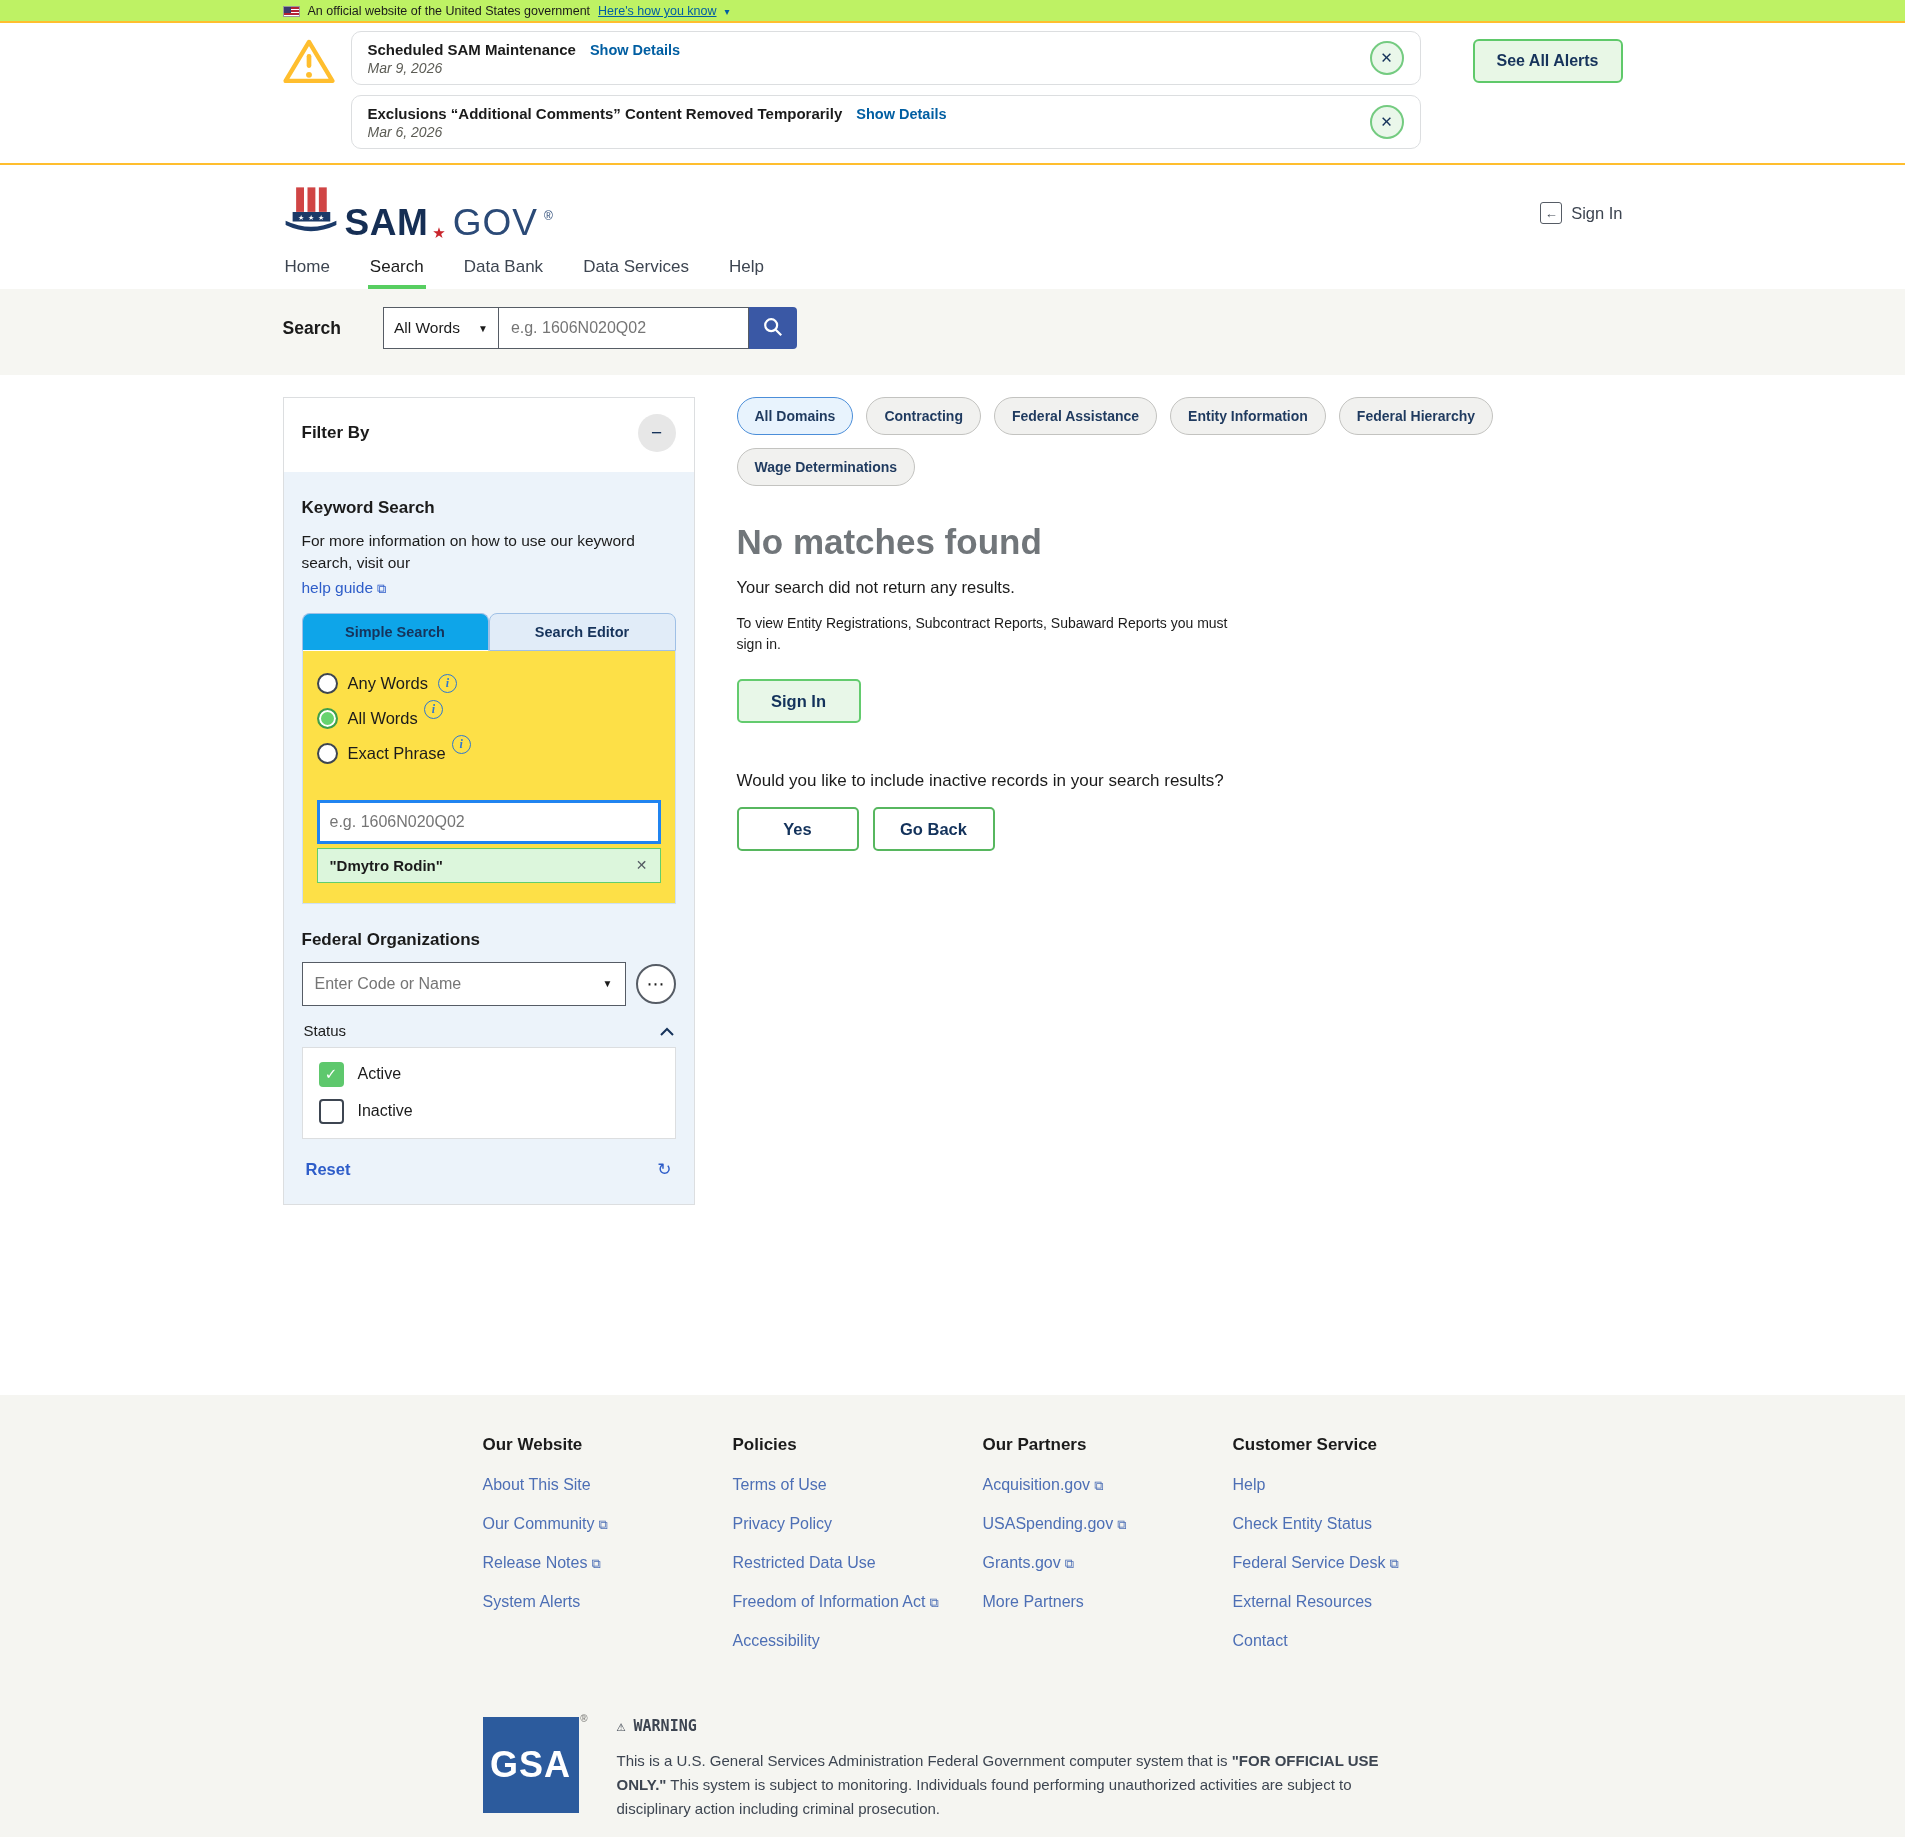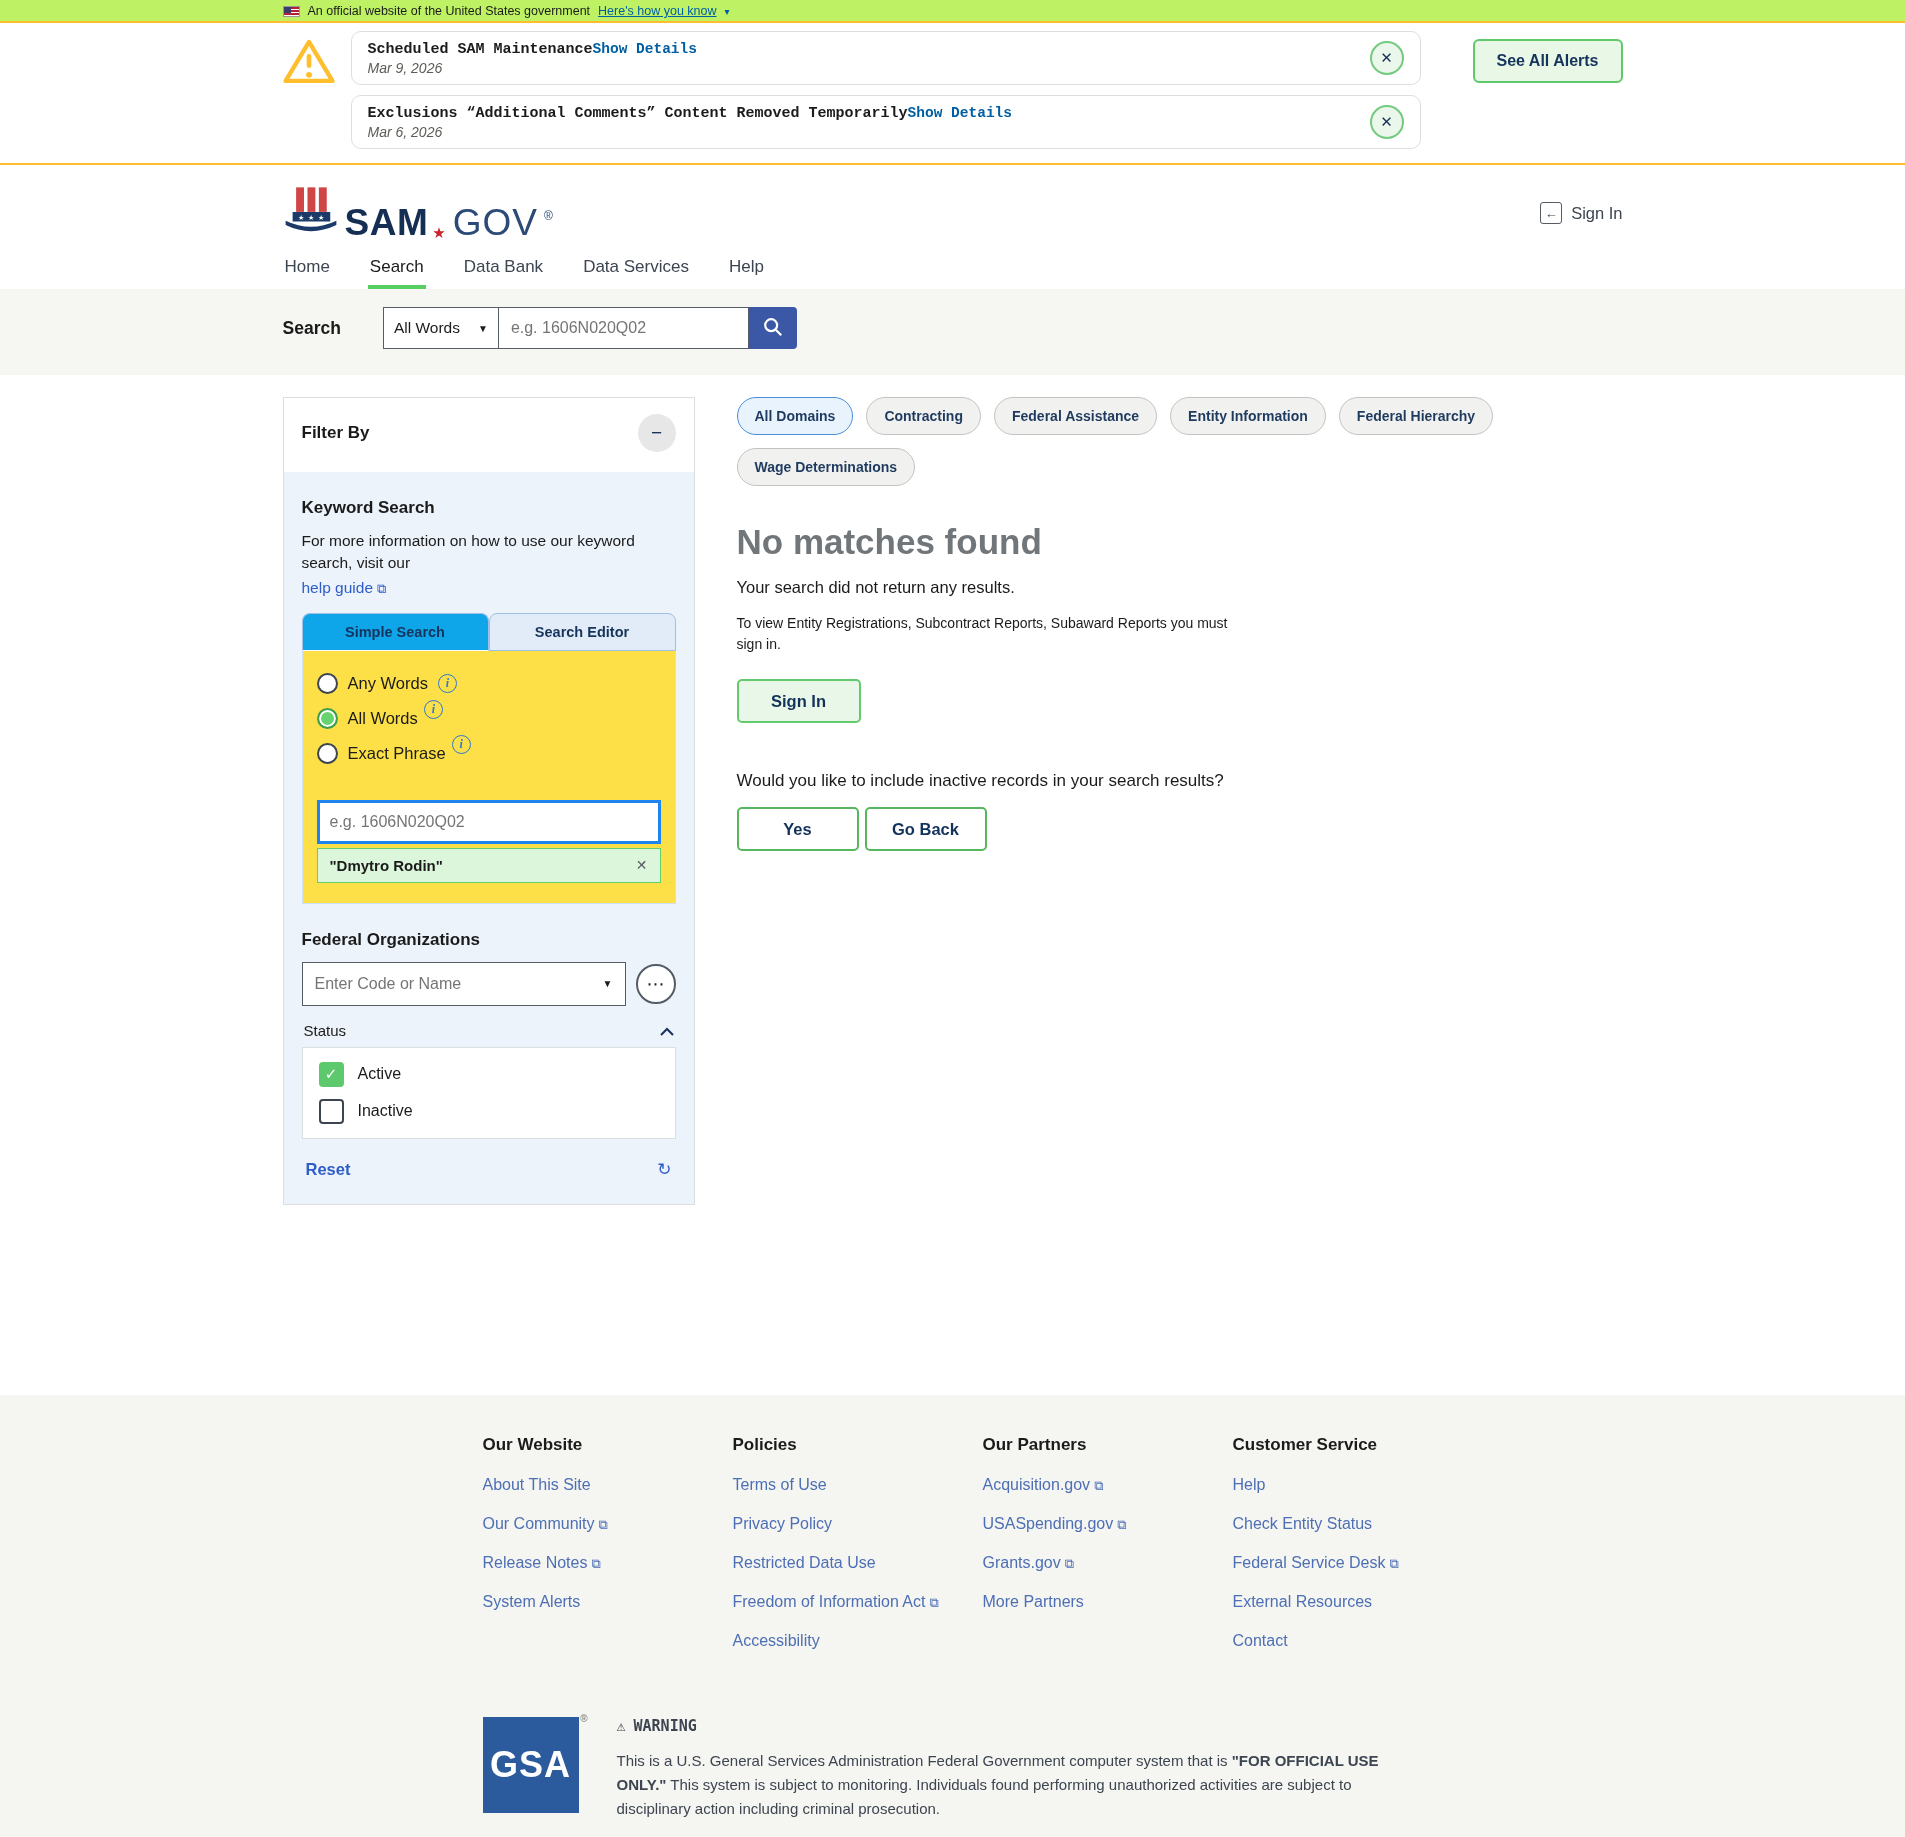--- a/index.html
+++ b/index.html
@@ -22,21 +22,21 @@
   .banner-chevron { color:#005ea2; font-size:10px; }
 
   
   .alerts-section { background:#fff; border-bottom:2px solid #ffbe2e; padding:8px 0 14px; }
   .alerts-row { display:flex; align-items:flex-start; gap:16px; }
   .alert-triangle { flex:0 0 auto; margin-top:6px; }
   .alert-stack { display:flex; flex-direction:column; gap:10px; width:1070px; }
   .alert-box { border:1.5px solid #dcdee0; border-radius:10px; background:#fff;
     display:flex; align-items:center; justify-content:space-between; padding:8px 16px; min-height:54px; }
   .alert-texts { display:flex; flex-direction:column; gap:2px; }
-  .alert-title-row { display:flex; align-items:baseline;font-family:Liberation Mono, monospace; }
+  .alert-title-row { display:flex; gap:14px; align-items:baseline; }
   .alert-title { font-weight:bold; font-size:15px; color:#1b1b1b; }
   .alert-details { color:#005ea2; font-weight:bold; font-size:14.5px; }
   .alert-date { font-style:italic; font-size:14px; color:#5c5c55; }
   .alert-close { width:34px; height:34px; border-radius:50%; border:2px solid #74cb80; background:#eaf7ea;
     color:#16335b; font-size:15px; display:flex; align-items:center; justify-content:center; cursor:pointer; }
   .see-all-btn { margin-left:auto; margin-top:8px; background:#e8f7e6; border:2px solid #5fc96a; border-radius:6px;
     color:#16335b; font-weight:bold; font-size:16px; padding:11px 22px; cursor:pointer;
     font-family:inherit; }
 
   
@@ -133,21 +133,21 @@
   .domain-pills { display:flex; gap:13px; flex-wrap:wrap; }
   .pill { padding:10px 17px; border-radius:24px; font-weight:bold; font-size:14px; color:#1f3a5f;
     background:#f1f1ef; border:1px solid #c3c3c0; cursor:pointer; white-space:nowrap; }
   .pill.active { background:#e8f3fd; border:1.5px solid #4b8ed9; }
   .nm-title { font-size:35px; font-weight:bold; color:#71767a; margin:36px 0 0; }
   .nm-sub { font-size:16.5px; margin-top:16px; }
   .nm-note { font-size:14px; margin-top:16px; max-width:505px; line-height:1.5; }
   .btn-green { background:#e8f7e8; border:2px solid #63cb6e; border-radius:5px; color:#13325b;
     font-weight:bold; font-size:16.5px; width:124px; height:44px; cursor:pointer; font-family:inherit; margin-top:24px; }
   .nm-question { font-size:17px; margin-top:48px; }
-  .btn-row { display:flex; gap:6px; margin-top:16px; }
+  .btn-row { display:flex; gap:14px; margin-top:16px; }
   .btn-outline { background:#fff; border:2px solid #57b75f; border-radius:5px; color:#13325b;
     font-weight:bold; font-size:16.5px; width:122px; height:44px; cursor:pointer; font-family:inherit; }
 
   
   .site-footer { background:#f5f5f1; padding:40px 0 0; }
   .footer-cols { display:flex; padding-left:200px; }
   .fcol { width:250px; }
   .fcol-heading { font-weight:bold; font-size:17px; margin-bottom:8px; }
   .fcol a { display:block; color:#4d6fb5; font-size:16px; margin:21px 0; }
   .gsa-row { display:flex; gap:38px; padding:46px 0 44px 200px; align-items:flex-start; }

